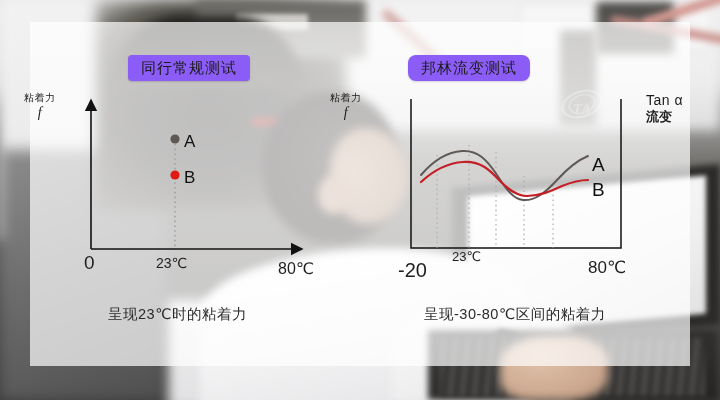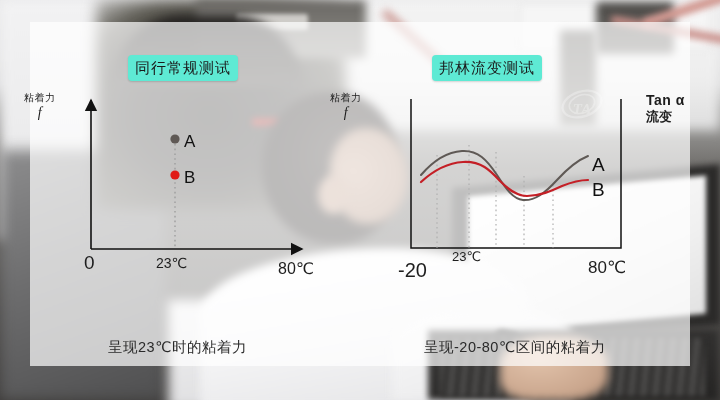--- a/index.html
+++ b/index.html
@@ -95,43 +95,43 @@
     position:absolute; left:30px; top:22px; width:660px; height:344px;
     background:rgba(255,255,255,0.70);
     pointer-events:none;
   }
 
   
   #content { position:absolute; inset:0; }
 
   .badge {
     position:absolute;
-    background:#5eead4;
+    background:#8b5cf6;
     color:#1b1b1b;
     border-radius:4px;
     font-size:15px;
     letter-spacing:1px;
-    padding:5px 7px 6px;
+    padding:5px 13px 6px;
     line-height:1;
     box-shadow:0 1px 2px rgba(0,0,0,.16);
     white-space:nowrap;
   }
   #badge-left  { left:128px; top:55px; }
-  #badge-right { left:432px; top:55px; }
+  #badge-right { left:408px; top:55px;border-radius:8px; }
 
   .axis-label {
     position:absolute; color:#1c1c1c; line-height:1.22; text-align:center; white-space:nowrap;
   }
   .axis-label .ln1 { font-size:10px; letter-spacing:.5px; }
   .axis-label .ln2 { font-size:14px; font-family:"Liberation Serif","DejaVu Serif",serif; font-style:italic; }
 
   #ylab-left  { left:24px; top:92px; }
   #ylab-right { left:330px; top:92px; }
   #rlab-right { left:646px; top:92px; text-align:left; }
-  #rlab-right .ln1 { font-size:14px;font-weight:bold; }
+  #rlab-right .ln1 { font-size:14px; }
   #rlab-right .ln2 { font-size:13px; font-style:normal; font-family:"Liberation Sans",sans-serif;font-weight:bold; }
 
   .tick {
     position:absolute; color:#1e1e1e; white-space:nowrap; line-height:1;
   }
   #t-l-zero  { left:84px;  top:253px; font-size:19px; }
   #t-l-23    { left:156px; top:256px; font-size:14px; }
   #t-l-80    { left:278px; top:261px; font-size:16px; }
   #t-r-m20   { left:398px; top:260px; font-size:20px; }
   #t-r-23    { left:452px; top:250px; font-size:13px; }
@@ -139,21 +139,21 @@
 
   .pt-label {
     position:absolute; font-size:17px; color:#111; line-height:1;
   }
   #lbl-A-left { left:184px; top:133px; }
   #lbl-B-left { left:184px; top:169px; }
   #lbl-A-right{ left:592px; top:155px; font-size:19px; }
   #lbl-B-right{ left:592px; top:180px; font-size:19px; }
 
   .caption {
-    position:absolute; font-size:14.5px; color:#2a2a2a; letter-spacing:.5px; white-space:nowrap;margin-top:33px;
+    position:absolute; font-size:14.5px; color:#2a2a2a; letter-spacing:.5px; white-space:nowrap;
   }
   #cap-left  { left:108px; top:305px; }
   #cap-right { left:424px; top:305px; }
 
   svg.chart { position:absolute; top:0; left:0; overflow:visible; }
 
   .ta-mark {
     position:absolute; left:558px; top:86px; width:48px; height:40px;
     opacity:.30; pointer-events:none;
   }
@@ -268,15 +268,15 @@
   <div class="tick" id="t-r-m20">-20</div>
   <div class="tick" id="t-r-23">23℃</div>
   <div class="tick" id="t-r-80">80℃</div>
 
   <div class="pt-label" id="lbl-A-left">A</div>
   <div class="pt-label" id="lbl-B-left">B</div>
   <div class="pt-label" id="lbl-A-right">A</div>
   <div class="pt-label" id="lbl-B-right">B</div>
 
   <div class="caption" id="cap-left">呈现23℃时的粘着力</div>
-  <div class="caption" id="cap-right">呈现-20-80℃区间的粘着力</div>
+  <div class="caption" id="cap-right">呈现-30-80℃区间的粘着力</div>
 
 </div>
 
 </body></html>

